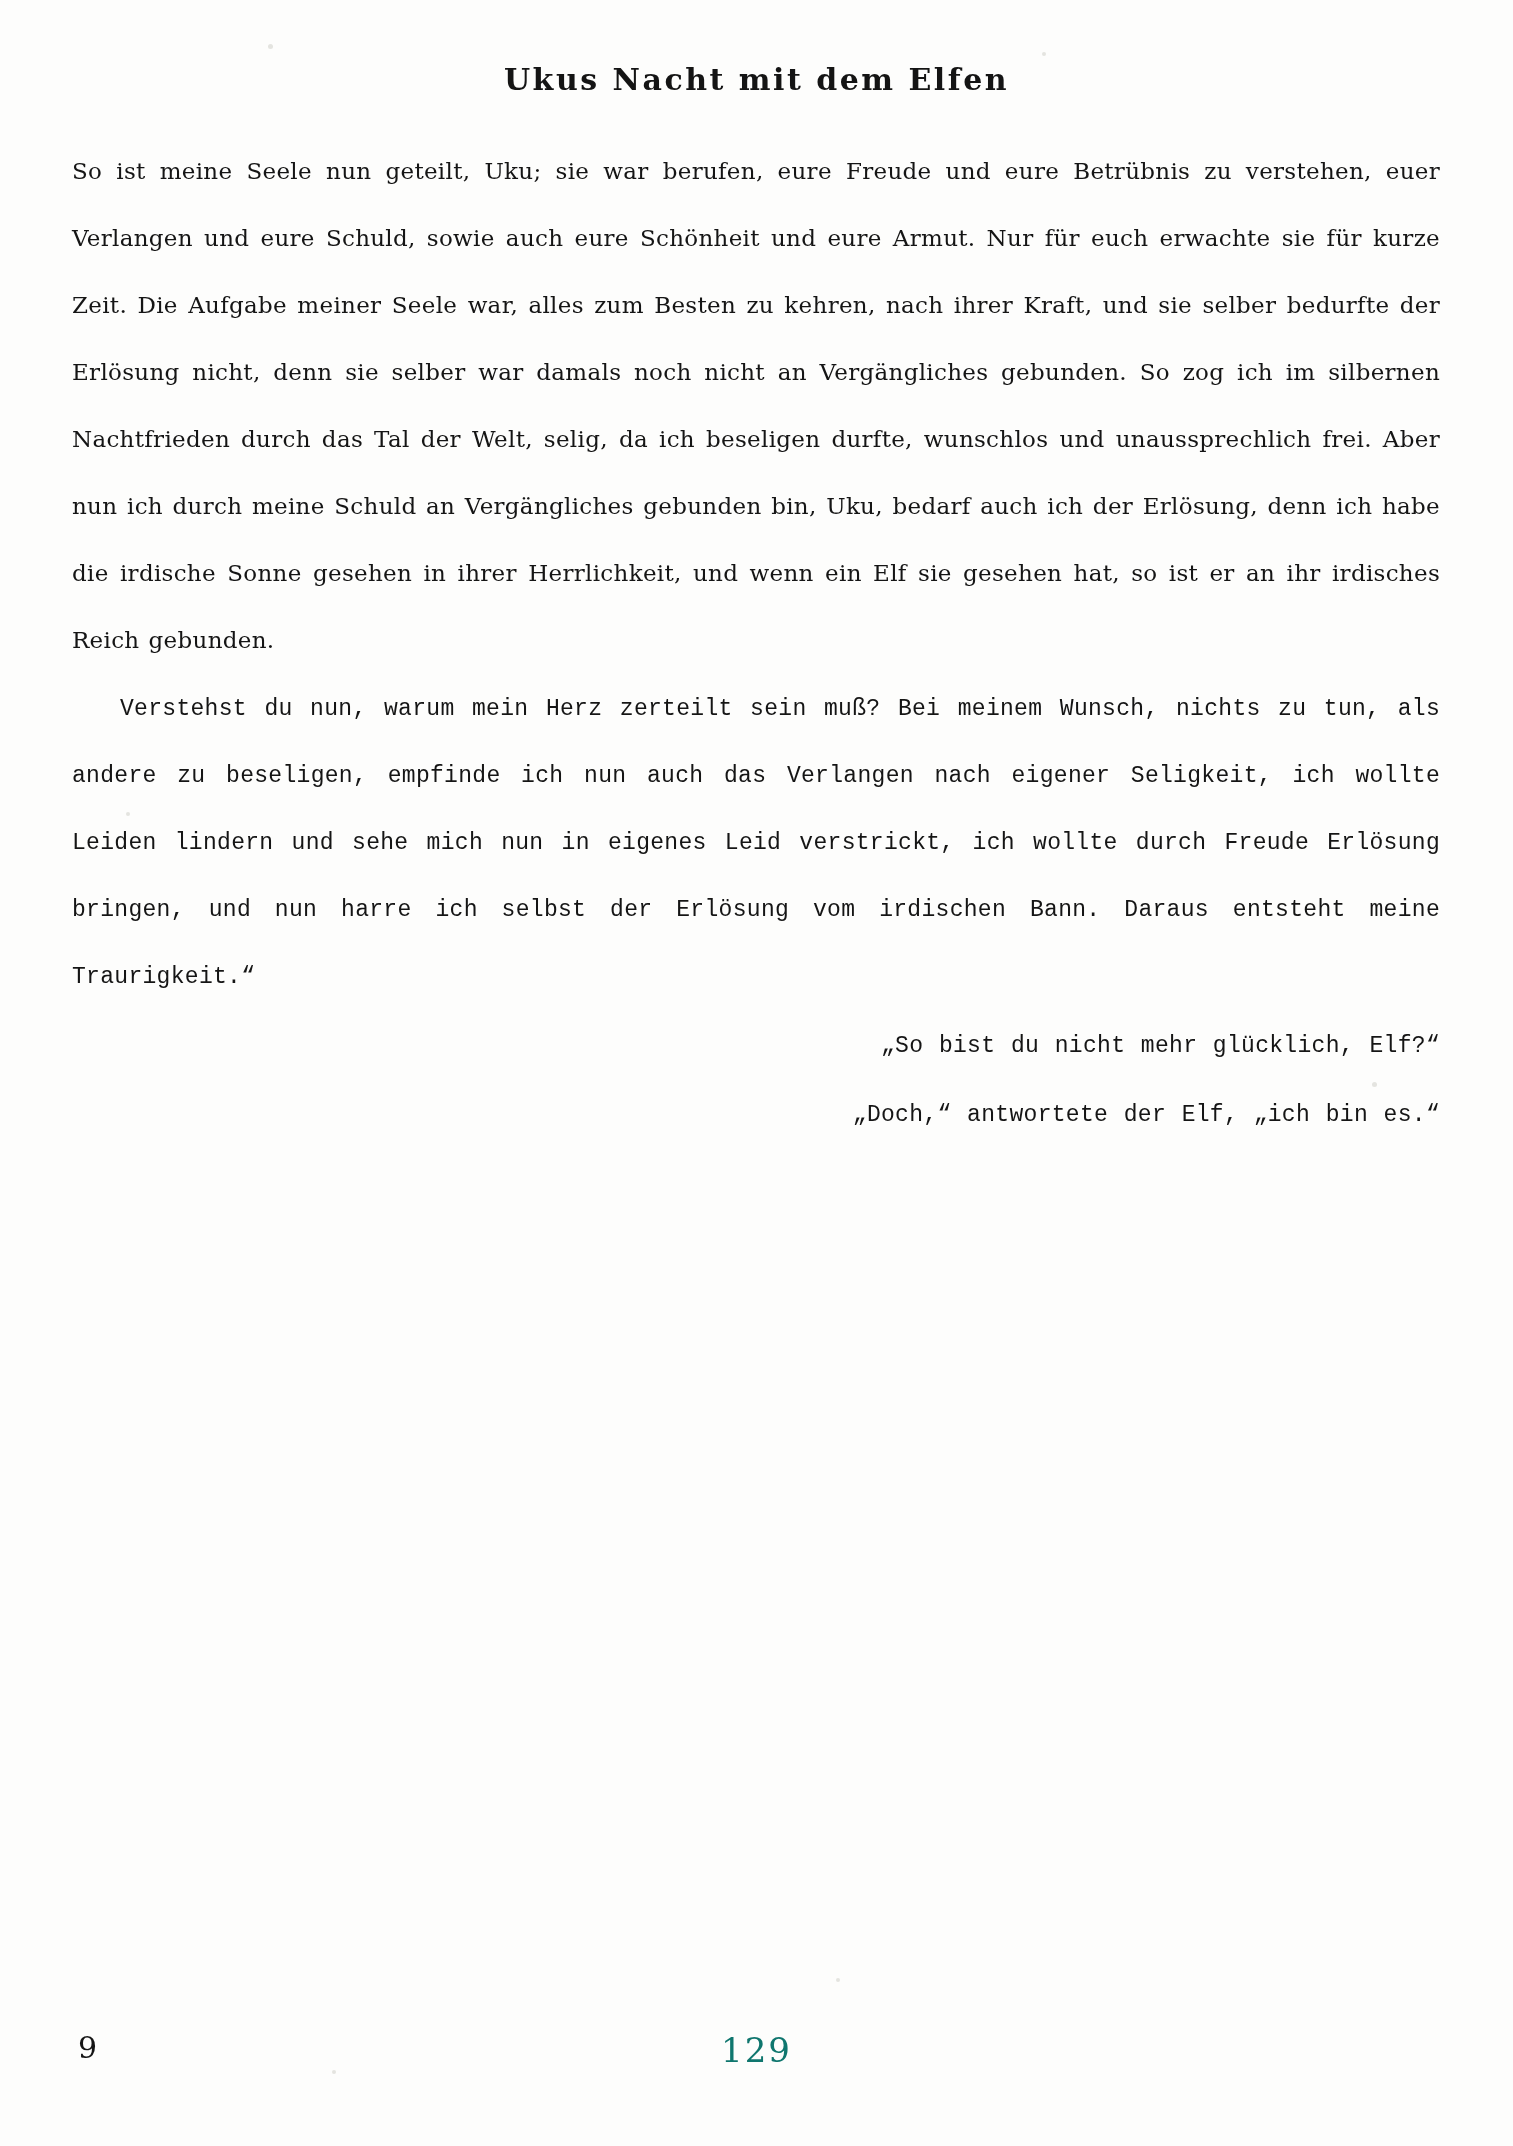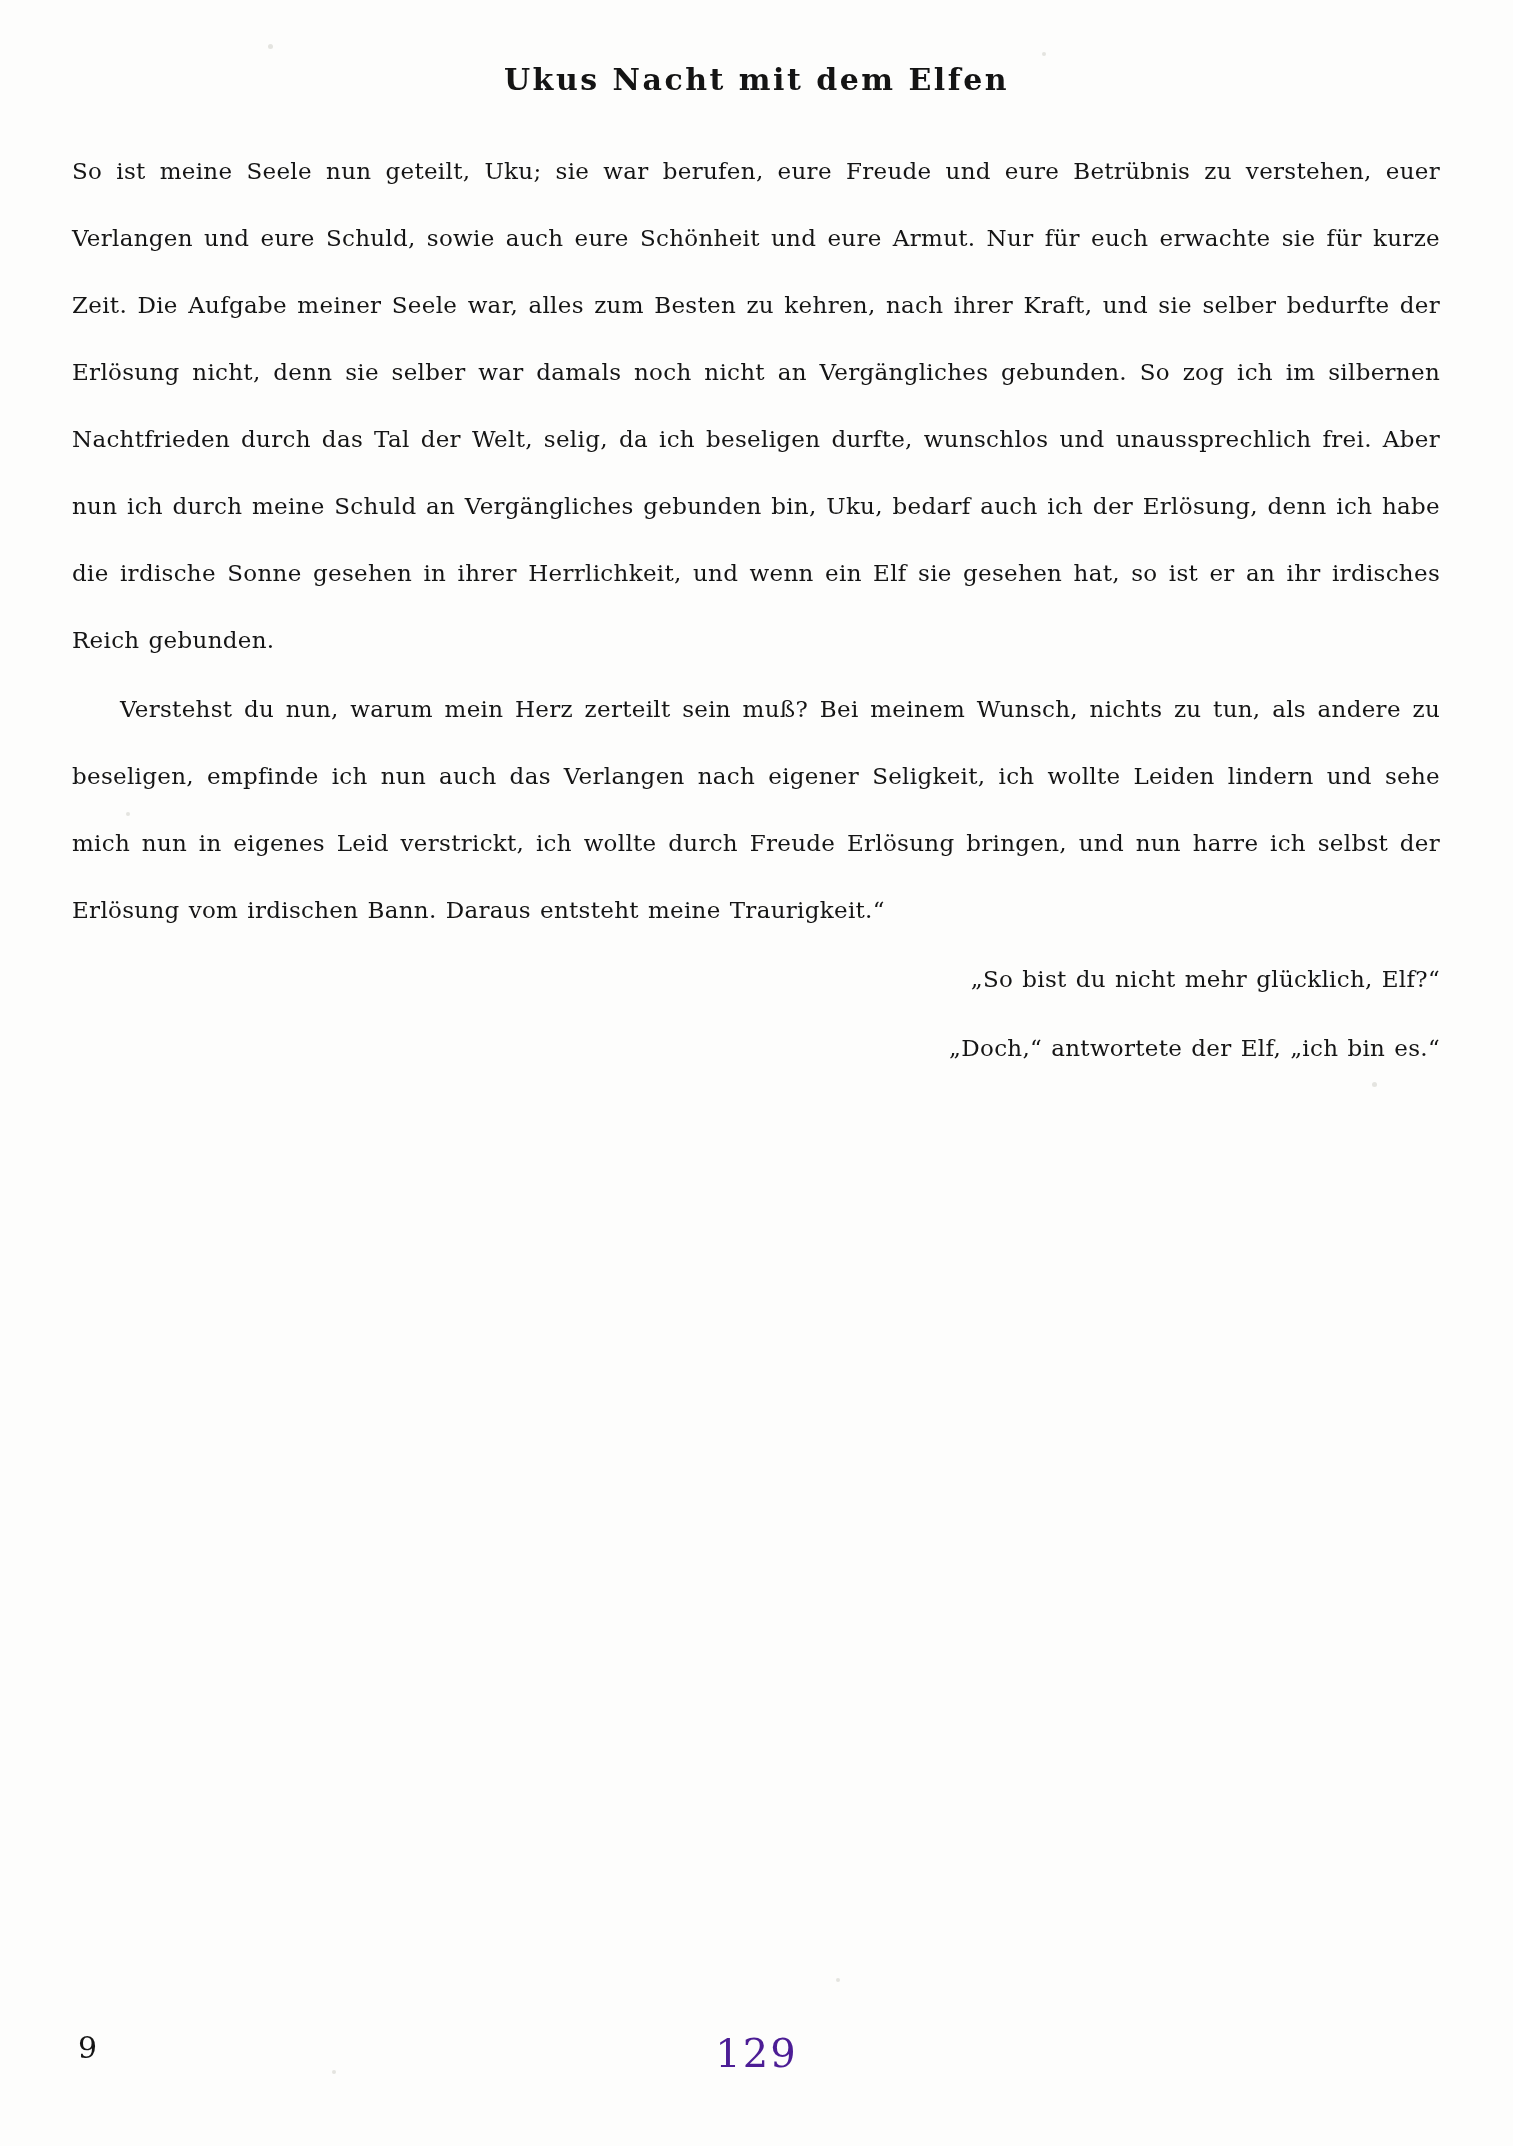--- a/index.html
+++ b/index.html
@@ -46,20 +46,21 @@
     line-height: 67px;
     text-align: justify;
     text-justify: inter-word;
     color: #151515;
     font-weight: 500;
     letter-spacing: 0.3px;
     word-spacing: 1.5px;
   }
   p.para.indent {
     text-indent: 48px;
+    font-family: Liberation Mono, monospace;
   }
   p.para.short {
     text-align: right;
   }
   .footer {
     position: absolute;
     left: 0;
     bottom: 72px;
     width: 1513px;
     height: 44px;
@@ -70,23 +71,23 @@
     top: 0;
     font-size: 30px;
     color: #151515;
   }
   .folio {
     position: absolute;
     left: 0;
     top: 0;
     width: 1513px;
     text-align: center;
-    font-size: 40px;
+    font-size: 34px;
     letter-spacing: 2px;
-    color: #4c1d95;
+    color: #0f766e;
   }
   
   .speck {
     position: absolute;
     background: #cfcfc9;
     border-radius: 50%;
     opacity: .55;
   }
 </style>
 </head>

